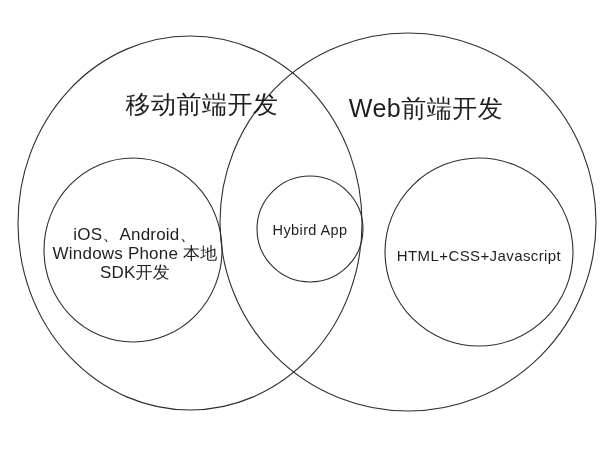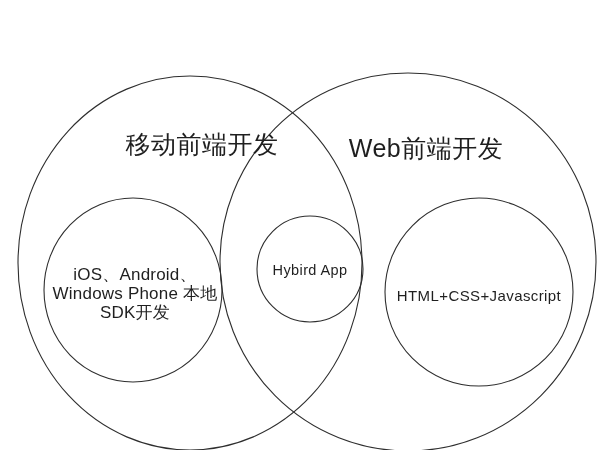--- a/index.html
+++ b/index.html
@@ -13,21 +13,20 @@
     height: 450px;
     background: var(--background);
     overflow: hidden;
     font-family: "Liberation Sans", "DejaVu Sans", sans-serif;
   }
   .canvas {
     position: relative;
     width: 600px;
     height: 340px;
     background: var(--background);
-    margin-top: 40px;
   }
   svg { display: block; width: 600px; height: 450px; }
   .circle {
     fill: none;
     stroke: var(--stroke);
     stroke-width: 1.1;
   }
   text {
     fill: var(--text);
     text-anchor: middle;

